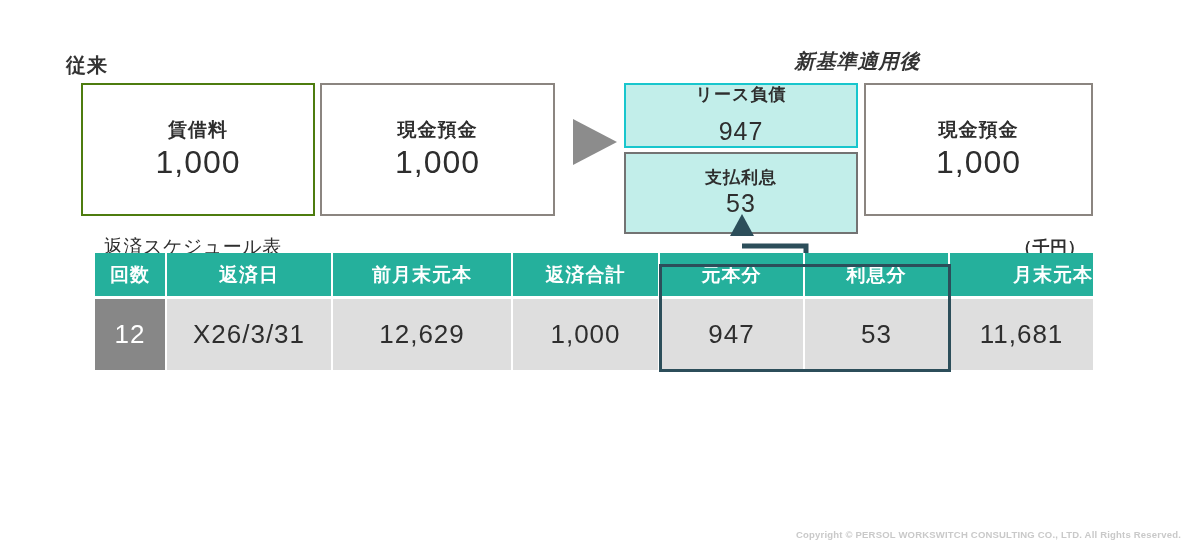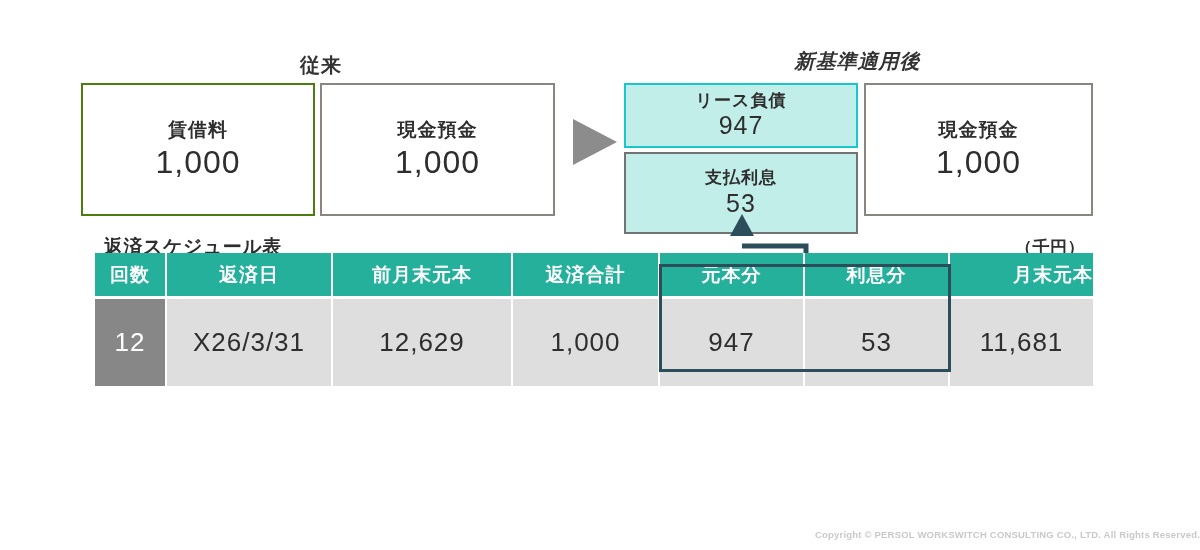--- a/index.html
+++ b/index.html
@@ -18,21 +18,21 @@
 
   
   .sec-title {
     position: absolute;
     font-size: 20px;
     font-weight: 700;
     color: #333333;
     letter-spacing: 1px;
     white-space: nowrap;
   }
-  #title-before { left: 84px; top: 52px; width: 474px; text-align: center; }
+  #title-before { left: 66px; top: 52px; width: 474px; text-align: left; }
   #title-after  { left: 622px; top: 48px; width: 471px; text-align: center; font-style: italic; }
 
   
   .acct-box {
     position: absolute;
     box-sizing: border-box;
     display: flex;
     flex-direction: column;
     align-items: center;
     justify-content: center;
@@ -62,20 +62,21 @@
   }
   #box-cash-left {
     left: 320px; top: 83px; width: 235px; height: 133px;
     border: 2px solid #8b8580;
     background: #ffffff;
   }
   #box-lease {
     left: 624px; top: 83px; width: 234px; height: 65px;
     border: 2px solid #18c6cd;
     background: #c2eeea;
+    justify-content: space-between;
   }
   #box-interest {
     left: 624px; top: 152px; width: 234px; height: 82px;
     border: 2px solid #737373;
     background: #c2eeea;
   }
   #box-cash-right {
     left: 864px; top: 83px; width: 229px; height: 133px;
     border: 2px solid #8b8580;
     background: #ffffff;
@@ -90,21 +91,21 @@
     border-bottom: 23px solid transparent;
     border-left: 44px solid #8c8c8c;
   }
 
   
   #connector { position: absolute; left: 716px; top: 214px; width: 110px; height: 62px; }
 
   
   #table-caption {
     position: absolute; left: 104px; top: 234px;
-    font-size: 19px; font-weight: 700; color: #2e2e2e; letter-spacing: .5px;
+    font-size: 19px; font-weight: 400; color: #2e2e2e; letter-spacing: .5px;
     white-space: nowrap;
   }
   #unit-label {
     position: absolute; left: 1015px; top: 236px;
     font-size: 17px; font-weight: 700; color: #2e2e2e; letter-spacing: .5px;
     white-space: nowrap;
   }
 
   
   #schedule-table {
@@ -129,21 +130,21 @@
     white-space: nowrap;
   }
   #schedule-table th:last-child { border-right: none; text-align: right; }
   #schedule-table td {
     background: #dedede;
     color: #2e2e2e;
     font-size: 26px;
     font-weight: 400;
     letter-spacing: 1px;
     height: 55px;
-    padding: 16px;
+    padding: 8px;
     text-align: center;
     border-right: 2px solid #ffffff;
     white-space: nowrap;
   }
   #schedule-table td:last-child { border-right: none; }
   #schedule-table td.seq {
     background: #878787;
     color: #ffffff;
   }
 
@@ -153,21 +154,21 @@
     left: 659px; top: 264px;
     width: 292px; height: 108px;
     border: 3px solid #2c4e5a;
     box-sizing: border-box;
     pointer-events: none;
   }
 
   
   #copyright {
     position: absolute;
-    right: 0; bottom: 10px;
+    right: 19px; bottom: 10px;
     font-size: 9.5px;
     font-weight: 700;
     color: #c9c9c9;
     letter-spacing: .2px;
     white-space: nowrap;
   }
 </style>
 </head>
 <body>
 

